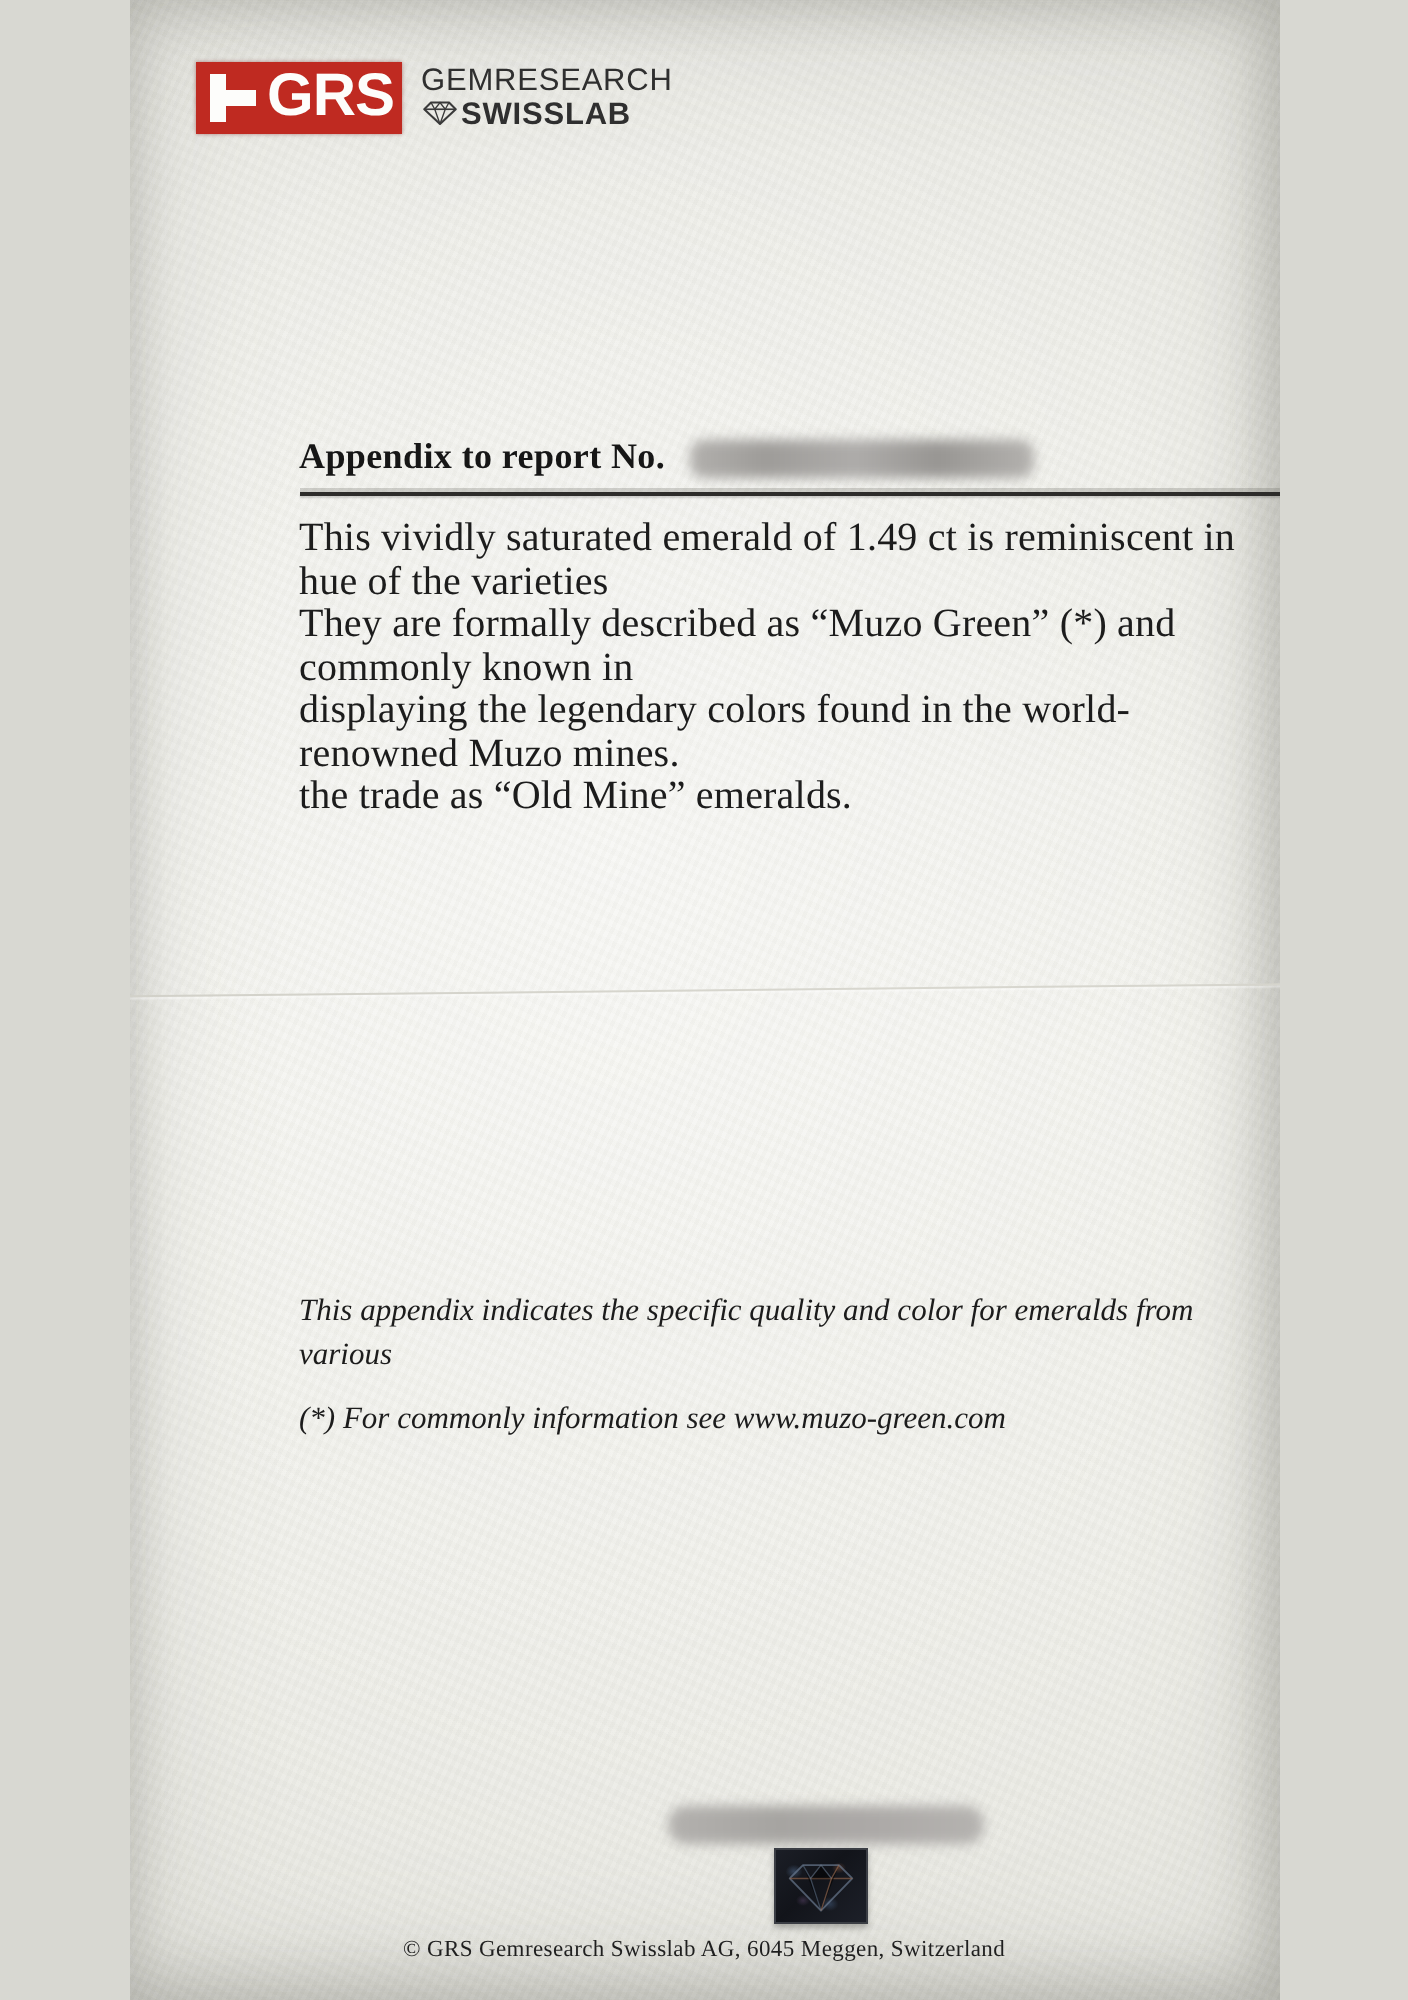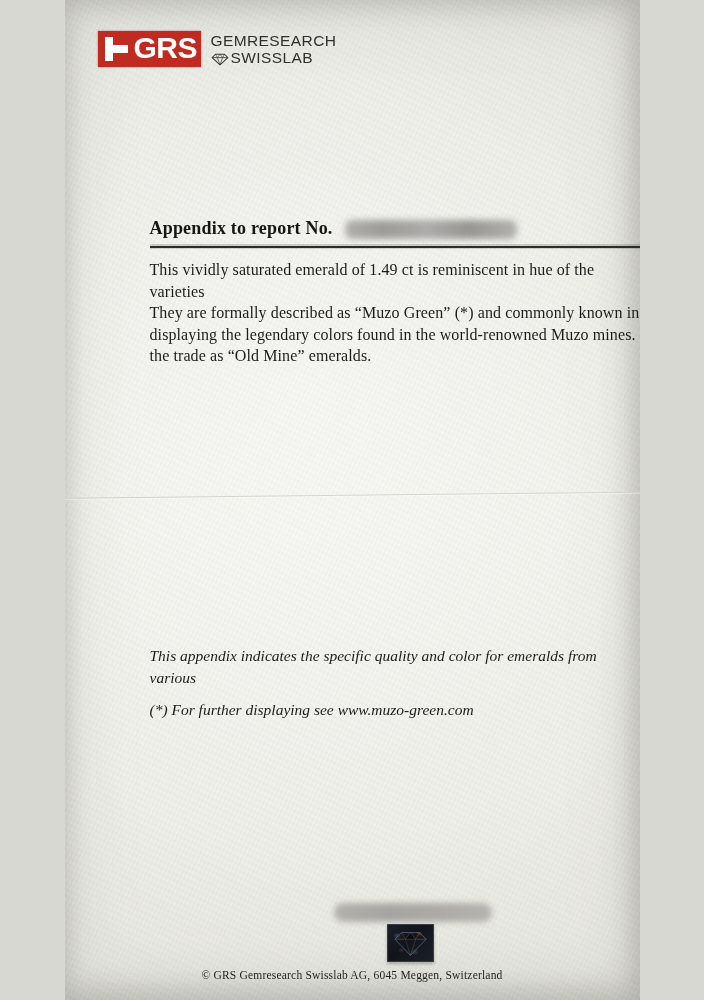--- a/index.html
+++ b/index.html
@@ -52,22 +52,22 @@
   }
   .logo-wordmark {
     position: absolute; left: 146px; top: 33px;
     font-family: "Liberation Sans", sans-serif;
     color: #2f2f2f;
   }
   .wordmark-line1 {
     font-size: 15.5px; letter-spacing: 0.4px; line-height: 16px; font-weight: 500;
   }
   .wordmark-line2 {
-    display: flex; align-items: flex-end; gap: 2px;
-    font-size: 15.5px; letter-spacing: 0.4px; line-height: 16px; font-weight: 400;
+    display: flex; align-items: flex-start; gap: 2px;
+    font-size: 15.5px; letter-spacing: 0.4px; line-height: 16px; font-weight: 700;
     margin-top: 1px;
   }
   .diamond-icon { width: 18px; height: 13px; display: inline-block; }
 
   
   .heading-row {
     position: absolute; left: 85px; top: 218px;
     display: flex; align-items: center;
     font-size: 18px; color: #161616; justify-content: flex-end;
   }
@@ -80,21 +80,21 @@
   }
   .heading-rule {
     position: absolute; left: 85px; top: 246px;
     width: 557px; height: 2px; background: #2d2c2a;
     box-shadow: 0 -2px 0 rgba(90,90,85,0.25), 0 1px 1px rgba(0,0,0,0.15);
   }
 
   
   .body-text {
     position: absolute; left: 85px; top: 259px;
-    font-size: 16px; line-height: 21.5px; color: #1c1c1c;
+    font-size: 20px; line-height: 21.5px; color: #1c1c1c;
     letter-spacing: 0.1px;
   }
 
   
   .fold-line {
     position: absolute; left: -6px; top: 494px;
     width: 716px; height: 1px;
     background: linear-gradient(90deg, #d2d1c9, #d8d7cf 55%, #d4d3cb);
     transform: rotate(-0.6deg);
     box-shadow: 0 1px 1px rgba(255,255,255,0.5);
@@ -170,21 +170,21 @@
     <div>They are formally described as “Muzo Green” (*) and commonly known in</div>
     <div>displaying the legendary colors found in the world-renowned Muzo mines.</div>
     <div>the trade as “Old Mine” emeralds.</div>
   </div>
 
   <div class="fold-line"></div>
 
   <div class="disclaimer">
     <div>This appendix indicates the specific quality and color for emeralds from various</div>
   </div>
-  <div class="footnote">(*) For further displaying see www.muzo-green.com</div>
+  <div class="footnote">(*) For commonly information see www.muzo-green.com</div>
 
   <div class="redacted-band"></div>
   <div class="hologram-sticker">
     <svg viewBox="0 0 47 38" xmlns="http://www.w3.org/2000/svg">
       <polygon points="14,8 33,8 40,15 23.5,32 7,15" stroke="#6f8096" stroke-width="1" fill="none" opacity="0.65" stroke-linejoin="round"></polygon>
       <polyline points="7,15 40,15" stroke="#9a6a4e" stroke-width="0.8" opacity="0.6"></polyline>
       <polyline points="14,8 18,15 23.5,32" stroke="#5d7087" stroke-width="0.7" opacity="0.55"></polyline>
       <polyline points="33,8 29,15 23.5,32" stroke="#a87353" stroke-width="0.7" opacity="0.55"></polyline>
       <polyline points="18,15 23.5,8 29,15" stroke="#6f8096" stroke-width="0.7" opacity="0.5"></polyline>
     </svg>

